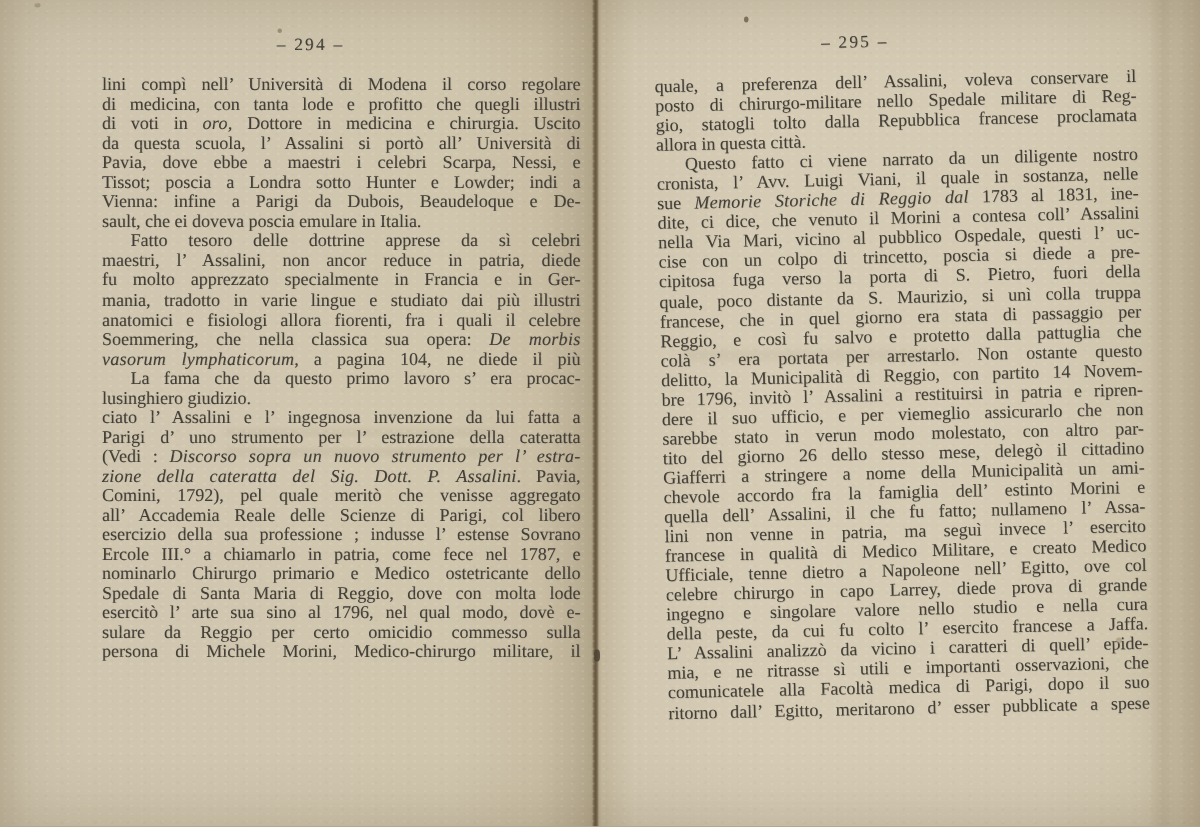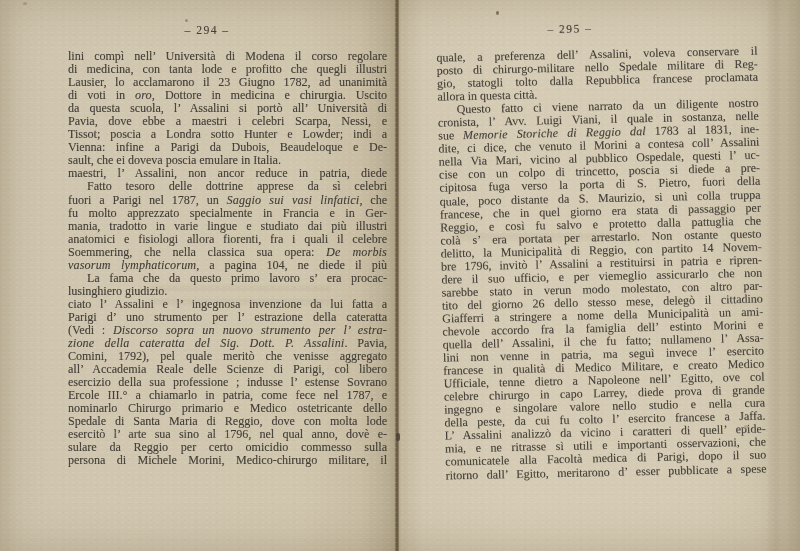--- a/index.html
+++ b/index.html
@@ -95,48 +95,46 @@
   <div class="page-right"></div>
   <div class="gutter-line"></div>
 
   <div class="smudge smudge-left"></div>
   <div class="smudge smudge-right"></div>
 
   <div class="textblock body-left">
     <div class="page-header header-left-pos">– 294 –</div>
   <div class="line"><span>lini compì nell’ Università di Modena il corso regolare</span></div>
       <div class="line"><span>di medicina, con tanta lode e profitto che quegli illustri</span></div>
-      <div class="line"><span>Lausier, lo acclamarono il 23 Giugno 1782, ad unanimità</span></div>
       <div class="line"><span>di voti in </span><i>oro,</i><span> Dottore in medicina e chirurgia. Uscito</span></div>
       <div class="line"><span>da questa scuola, l’ Assalini si portò all’ Università di</span></div>
       <div class="line"><span>Pavia, dove ebbe a maestri i celebri Scarpa, Nessi, e</span></div>
       <div class="line"><span>Tissot; poscia a Londra sotto Hunter e Lowder; indi a</span></div>
       <div class="line"><span>Vienna: infine a Parigi da Dubois, Beaudeloque e De-</span></div>
       <div class="line last"><span>sault, che ei doveva poscia emulare in Italia.</span></div>
+      <div class="line indent"><span>Fatto tesoro delle dottrine apprese da sì celebri</span></div>
       <div class="line"><span>maestri, l’ Assalini, non ancor reduce in patria, diede</span></div>
-      <div class="line indent"><span>Fatto tesoro delle dottrine apprese da sì celebri</span></div>
-      <div class="line"><span>fuori a Parigi nel 1787, un </span><i>Saggio sui vasi linfatici</i><span>, che</span></div>
       <div class="line"><span>fu molto apprezzato specialmente in Francia e in Ger-</span></div>
       <div class="line"><span>mania, tradotto in varie lingue e studiato dai più illustri</span></div>
       <div class="line"><span>anatomici e fisiologi allora fiorenti, fra i quali il celebre</span></div>
       <div class="line"><span>Soemmering, che nella classica sua opera: </span><i>De morbis</i></div>
       <div class="line"><i>vasorum lymphaticorum</i><span>, a pagina 104, ne diede il più</span></div>
       <div class="line indent"><span>La fama che da questo primo lavoro s’ era procac-</span></div>
       <div class="line last"><span>lusinghiero giudizio.</span></div>
       <div class="line"><span>ciato l’ Assalini e l’ ingegnosa invenzione da lui fatta a</span></div>
       <div class="line"><span>Parigi d’ uno strumento per l’ estrazione della cateratta</span></div>
       <div class="line"><span>(Vedi : </span><i>Discorso sopra un nuovo strumento per l’ estra-</i></div>
       <div class="line"><i>zione della cateratta del Sig. Dott. P. Assalini</i><span>. Pavia,</span></div>
       <div class="line"><span>Comini, 1792), pel quale meritò che venisse aggregato</span></div>
       <div class="line"><span>all’ Accademia Reale delle Scienze di Parigi, col libero</span></div>
       <div class="line"><span>esercizio della sua professione ; indusse l’ estense Sovrano</span></div>
       <div class="line"><span>Ercole III.° a chiamarlo in patria, come fece nel 1787, e</span></div>
       <div class="line"><span>nominarlo Chirurgo primario e Medico ostetricante dello</span></div>
       <div class="line"><span>Spedale di Santa Maria di Reggio, dove con molta lode</span></div>
-      <div class="line"><span>esercitò l’ arte sua sino al 1796, nel qual anno, dovè e-</span></div>
+      <div class="line"><span>esercitò l’ arte sua sino al 1796, nel qual modo, dovè e-</span></div>
       <div class="line"><span>sulare da Reggio per certo omicidio commesso sulla</span></div>
       <div class="line"><span>persona di Michele Morini, Medico-chirurgo militare, il</span></div>
     </div>
 
   <div class="textblock body-right">
     <div class="page-header header-right-pos">– 295 –</div>
   <div class="line"><span>quale, a preferenza dell’ Assalini, voleva conservare il</span></div>
       <div class="line"><span>posto di chirurgo-militare nello Spedale militare di Reg-</span></div>
       <div class="line"><span>gio, statogli tolto dalla Repubblica francese proclamata</span></div>
       <div class="line last"><span>allora in questa città.</span></div>

